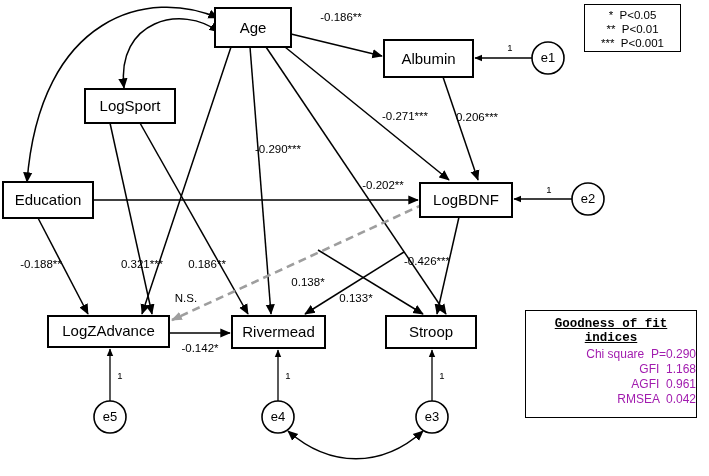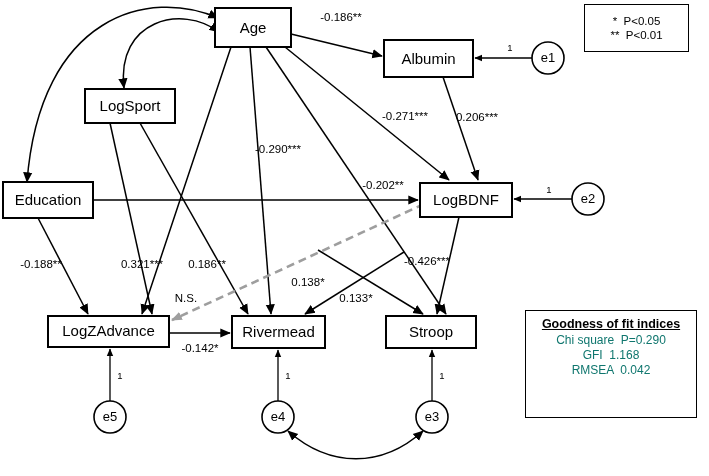--- a/index.html
+++ b/index.html
@@ -81,23 +81,23 @@
   }
   .legend-box {
     position: absolute;
     border: 1.6px solid #000000;
     background: #ffffff;
     box-sizing: border-box;
   }
   #sig-legend {
     left: 584px;
     top: 4px;
-    width: 105px;
+    width: 97px;
     height: 48px;
-    padding: 9px 0 0 0;
+    padding: 3px 0 0 0;
   }
   #sig-legend .line {
     font-size: 11.5px;
     line-height: 14px;
     text-align: center;
     color: #000;
     white-space: pre;
     font-family: "Liberation Sans", sans-serif;
   }
   #fit-legend {
@@ -107,27 +107,27 @@
     height: 108px;
     padding: 6px 0 0 0;
   }
   #fit-legend .fit-title {
     font-size: 12.5px;
     font-weight: bold;
     text-align: center;
     text-decoration: underline;
     color: #000;
     margin-bottom: 2px;
-    font-family: Liberation Sans, sans-serif;
+    font-family: Liberation Mono, monospace;
   }
   #fit-legend .fit-row {
     font-size: 12px;
     line-height: 15px;
-    text-align: center;
-    color: #0f766e;
+    text-align: right;
+    color: #a21caf;
     white-space: pre;
     font-family: "Liberation Sans", sans-serif;
   }
 </style>
 </head>
 <body>
 
 <div id="stage">
 
   <svg id="diagram-svg" viewBox="0 0 709 476">
@@ -305,22 +305,24 @@
     </g>
     <g>
       <circle class="node-circle" cx="432" cy="417" r="16"></circle>
       <text class="err-label" x="432" y="418">e3</text>
     </g>
   </svg>
 
   <div class="legend-box" id="sig-legend">
     <div class="line">*  P&lt;0.05</div>
     <div class="line">**  P&lt;0.01</div>
+    <div class="line">***  P&lt;0.001</div>
   </div>
 
   <div class="legend-box" id="fit-legend">
     <div class="fit-title">Goodness of fit indices</div>
     <div class="fit-row">Chi square  P=0.290</div>
     <div class="fit-row">GFI  1.168</div>
+    <div class="fit-row">AGFI  0.961</div>
     <div class="fit-row">RMSEA  0.042</div>
   </div>
 
 </div>
 
 </body></html>

